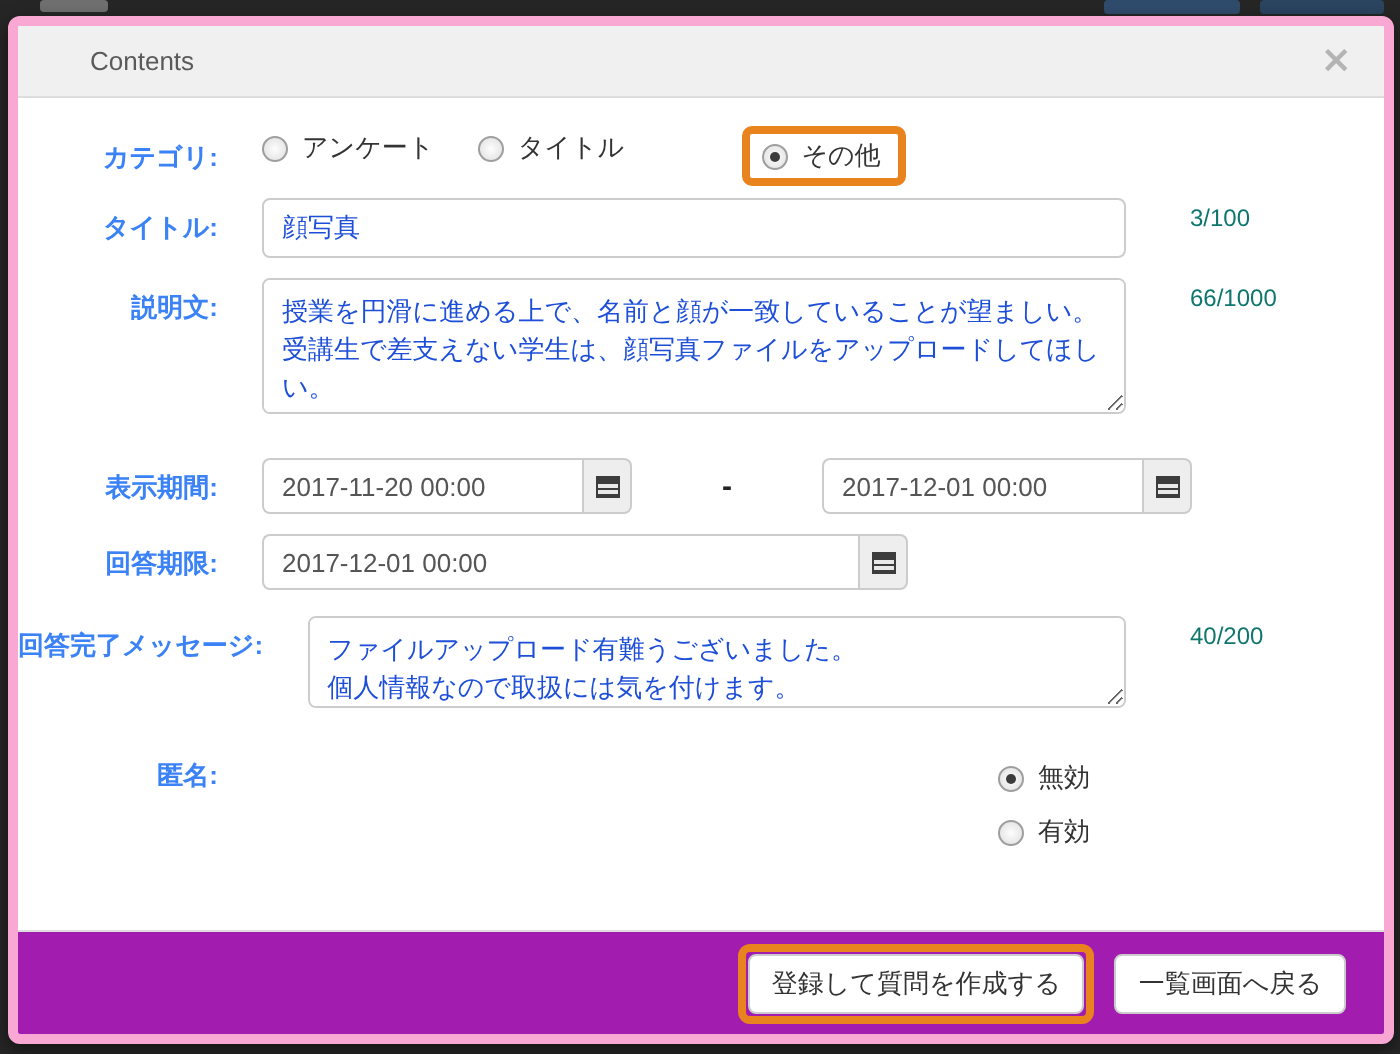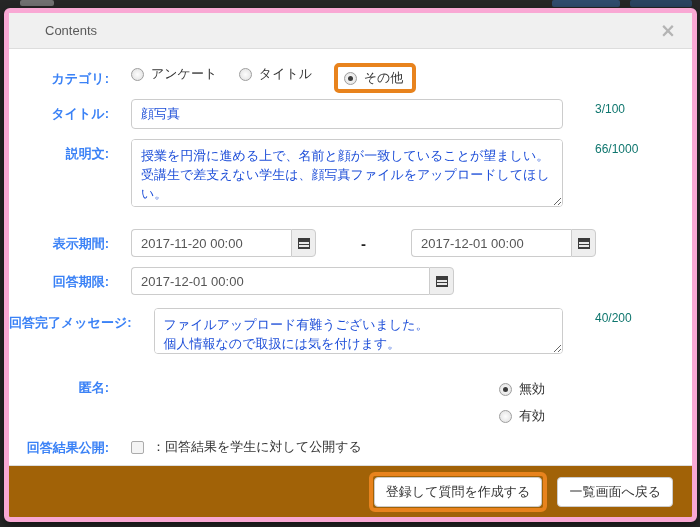--- a/index.html
+++ b/index.html
@@ -58,21 +58,21 @@
   .radio-circle {
     width: 13px; height: 13px; border-radius: 50%; border: 1px solid #9e9e9e;
     background: radial-gradient(#fdfdfd, #dedede); margin-right: 7px;
     display: inline-flex; align-items: center; justify-content: center; flex: 0 0 13px;
   }
   .radio-circle.selected::after { content: ""; width: 5px; height: 5px; border-radius: 50%; background: #3c3c3c; }
   .checkbox-square {
     width: 13px; height: 13px; border: 1px solid #ababab; border-radius: 2px;
     background: #f4f4f4; margin-right: 8px; display: inline-block; flex: 0 0 13px;
   }
-  .annotation-box { border: 4px solid #E8831D; border-radius: 5px; padding: 2px 9px 2px 6px; display: inline-flex; align-items: center; }
+  .annotation-box { border: 4px solid #E8831D; border-radius: 5px; padding: 2px 9px 2px 6px; display: inline-flex; align-items: center; margin-left: 37px; }
   .annotation-box .radio-option { margin-right: 0; }
 
   
   .date-row { display: flex; align-items: center; gap: 25px; }
   .input-group { display: flex; align-items: stretch; }
   .date-input {
     height: 28px; border: 1px solid #ccc; border-radius: 4px 0 0 4px; border-right: 0;
     padding: 4px 9px; font-size: 13px; color: #555; width: 160px;
     font-family: "Liberation Sans", "DejaVu Sans", sans-serif;
   }
@@ -86,21 +86,21 @@
     width: 12px; height: 11px; display: inline-block;
     border: 1px solid #3c3c3c; border-top: 3px solid #3c3c3c;
     background: repeating-linear-gradient(to bottom, #3c3c3c 0 1px, #e8e8e8 1px 3px);
   }
   .date-sep { margin: 0 20px; font-weight: bold; color: #222; font-size: 15px; }
 
   .stack { display: flex; flex-direction: column; gap: 9px; padding-top: 2px; }
   .check-row-label { color: #333; }
 
   .modal-footer {
-    flex: 0 0 52px; background: #a16207; border-top: 1px solid #ddd;
+    flex: 0 0 52px; background: #a21caf; border-top: 1px solid #ddd;
     display: flex; align-items: center; justify-content: flex-end; padding: 0 19px;
   }
   .btn {
     background: #fff; border: 1px solid #ccc; border-radius: 4px;
     padding: 5px 11px; font-size: 13px; color: #333; cursor: pointer;
     font-family: "Liberation Sans", "DejaVu Sans", sans-serif; white-space: nowrap;
   }
   .btn-annotation { border: 4px solid #E8831D; border-radius: 6px; padding: 1px; display: inline-block; margin-right: 10px; }
 
   
@@ -215,29 +215,20 @@
           <span class="radio-circle selected"></span>
           <span>無効</span>
         </span>
         <span class="radio-option">
           <span class="radio-circle"></span>
           <span>有効</span>
         </span>
       </span>
     </div>
 
-    <div class="form-row r-publish">
-      <span class="row-label mid">回答結果公開:</span>
-      <span class="field-area">
-        <span class="radio-option">
-          <span class="checkbox-square"></span>
-          <span class="check-row-label">：回答結果を学生に対して公開する</span>
-        </span>
-      </span>
-    </div>
 
   </div>
 
   <div class="modal-footer">
     <span class="btn-annotation">
       <button class="btn">登録して質問を作成する</button>
     </span>
     <button class="btn">一覧画面へ戻る</button>
   </div>
 

